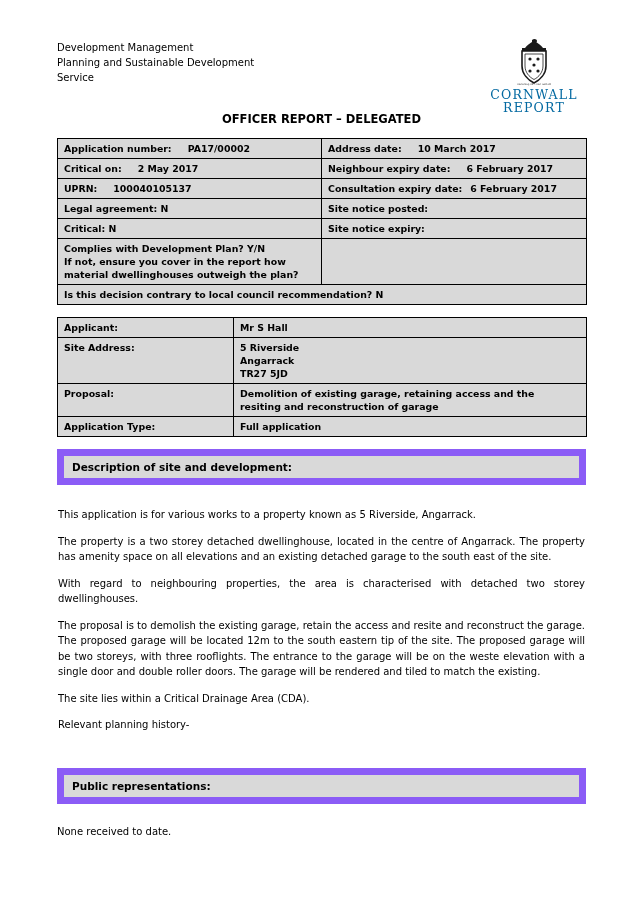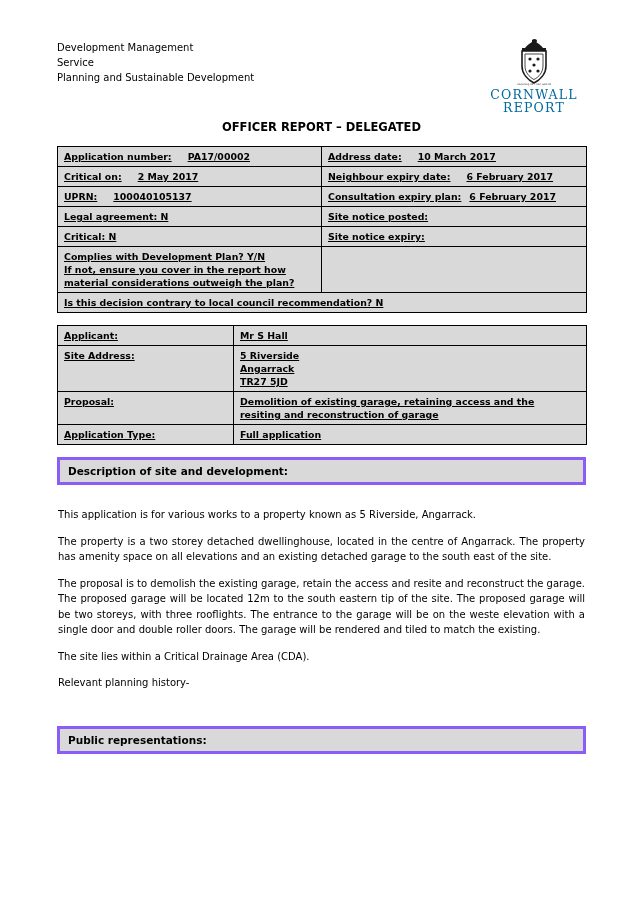--- a/index.html
+++ b/index.html
@@ -54,30 +54,28 @@
     font-family: "DejaVu Serif", serif;
     font-size: 12.5px;
     letter-spacing: 1.2px;
     line-height: 13px;
     color: #0369a1;
   }
   .report-title {
     text-align: center;
     font-weight: bold;
     font-size: 11.5px;
-    margin-top: 8px;
     margin-bottom: 12px;
   }
 
   
   table.grid {
     border-collapse: collapse;
     width: 529px;
     table-layout: fixed;
-    text-decoration: underline;
   }
   table.grid td {
     border: 1px solid #000;
     background: #d9d9d9;
     font-size: 9.4px;
     font-weight: bold;
     padding: 3px 6px 3px 6px;
     vertical-align: top;
     line-height: 13px;
   }
@@ -85,21 +83,21 @@
     background: #ffffff;
     font-weight: bold;
   }
   .sp { display: inline-block; width: 16px; }
   .sp-sm { display: inline-block; width: 8px; }
 
   .gap { height: 12px; }
 
   
   .banner {
-    border: 3px solid #8b5cf6;
+    border: 7px solid #8b5cf6;
     background: #d9d9d9;
     font-size: 10.5px;
     font-weight: bold;
     padding: 5px 8px;
     width: 529px;
     box-sizing: border-box;
   }
 
   .body-text {
     font-size: 10px;
@@ -117,22 +115,22 @@
 </style>
 </head>
 <body>
 
 <div class="page">
   <div class="content">
 
     <div class="header">
       <div class="dept">
         <div>Development Management</div>
+        <div>Planning and Sustainable Development</div>
         <div>Service</div>
-        <div>Planning and Sustainable Development</div>
       </div>
       <div class="logo">
         <svg class="crest" width="50" height="48" viewBox="0 0 50 48">
           <path d="M25 3 C21 5 18 7 16 10 L34 10 C32 7 29 5 25 3 Z" fill="#1a1a1a"></path>
           <path d="M23 2 c2 -2 5 -1 5 1 c0 2 -3 3 -5 1 z" fill="#1a1a1a"></path>
           <rect x="13" y="10" width="24" height="3" fill="#1a1a1a"></rect>
           <path d="M13 13 L37 13 L37 28 C37 36 31 42 25 45 C19 42 13 36 13 28 Z" fill="none" stroke="#1a1a1a" stroke-width="1.6"></path>
           <path d="M16 16 L34 16 L34 28 C34 34 30 39 25 41.5 C20 39 16 34 16 28 Z" fill="#ffffff" stroke="#1a1a1a" stroke-width="0.8"></path>
           <circle cx="21" cy="21" r="1.6" fill="#1a1a1a"></circle>
           <circle cx="29" cy="21" r="1.6" fill="#1a1a1a"></circle>
@@ -157,35 +155,35 @@
         <tr>
           <td><span>Application number:</span><span class="sp"></span><span>PA17/00002</span></td>
           <td><span>Address date:</span><span class="sp"></span><span>10 March 2017</span></td>
         </tr>
         <tr>
           <td><span>Critical on:</span><span class="sp"></span><span>2 May 2017</span></td>
           <td><span>Neighbour expiry date:</span><span class="sp"></span><span>6 February 2017</span></td>
         </tr>
         <tr>
           <td><span>UPRN:</span><span class="sp"></span><span>100040105137</span></td>
-          <td><span>Consultation expiry plan:</span><span class="sp-sm"></span><span>6 February 2017</span></td>
+          <td><span>Consultation expiry date:</span><span class="sp-sm"></span><span>6 February 2017</span></td>
         </tr>
         <tr>
           <td>Legal agreement:  N</td>
           <td>Site notice posted:</td>
         </tr>
         <tr>
           <td>Critical:  N</td>
           <td>Site notice expiry:</td>
         </tr>
         <tr>
           <td>
             <div>Complies with Development Plan?  Y/N</div>
             <div>If not, ensure you cover in the report how</div>
-            <div>material considerations outweigh the plan?</div>
+            <div>material dwellinghouses outweigh the plan?</div>
           </td>
           <td class="white"></td>
         </tr>
         <tr>
           <td colspan="2">Is this decision contrary to local council recommendation? N</td>
         </tr>
       </tbody>
     </table>
 
     <div class="gap"></div>
@@ -226,24 +224,28 @@
       </tbody>
     </table>
 
     <div class="gap"></div>
 
     <div class="banner">Description of site and development:</div>
 
     <div class="body-wrap">
       <p class="body-text">This application is for various works to a property known as 5 Riverside, Angarrack.</p>
       <p class="body-text">The property is a two storey detached dwellinghouse, located in the centre of Angarrack. The property has amenity space on all elevations and an existing detached garage to the south east of the site.</p>
+      <p class="body-text">With regard to neighbouring properties, the area is characterised with detached two storey dwellinghouses.</p>
       <p class="body-text">The proposal is to demolish the existing garage, retain the access and resite and reconstruct the garage. The proposed garage will be located 12m to the south eastern tip of the site. The proposed garage will be two storeys, with three rooflights. The entrance to the garage will be on the weste elevation with a single door and double roller doors. The garage will be rendered and tiled to match the existing.</p>
       <p class="body-text">The site lies within a Critical Drainage Area (CDA).</p>
       <p class="body-text">Relevant planning history-</p>
     </div>
 
     <div style="height:24px"></div>
 
     <div class="banner">Public representations:</div>
 
+    <div class="pub-wrap">
+      <p class="body-text">None received to date.</p>
+    </div>
 
   </div>
 </div>
 
 </body></html>

